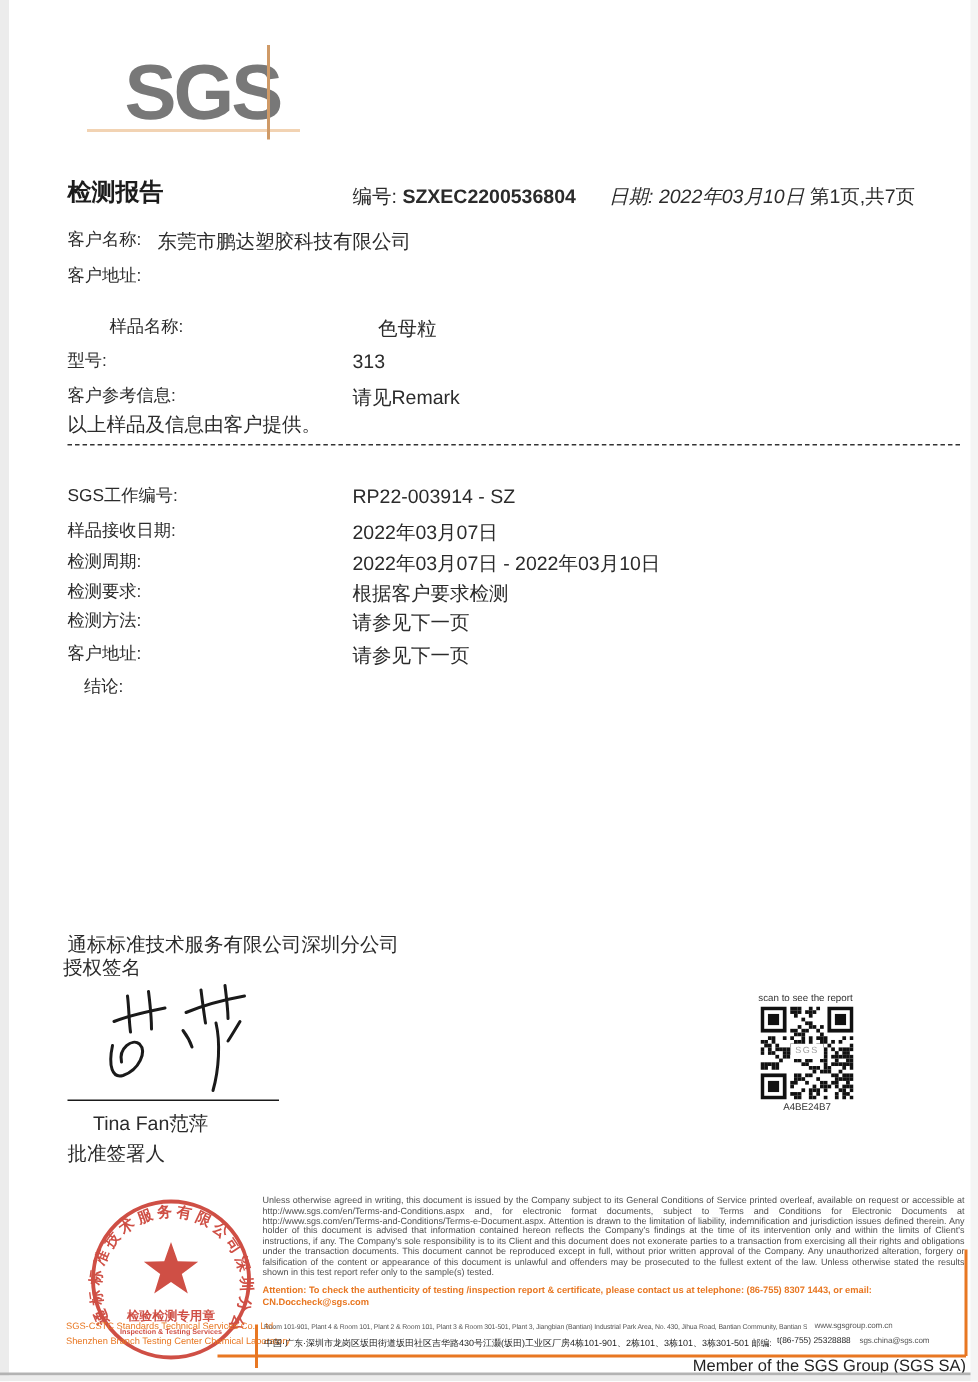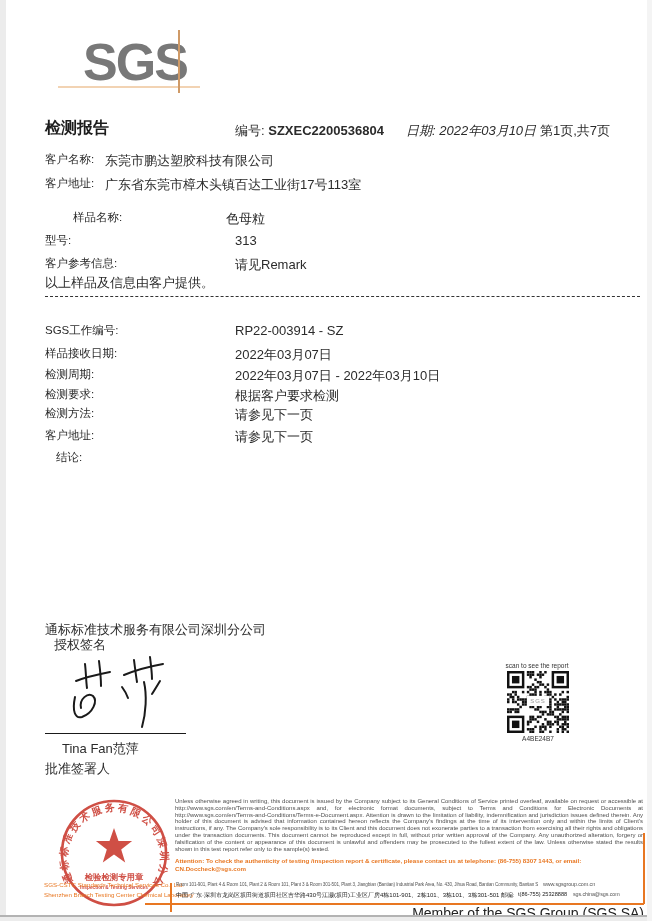--- a/index.html
+++ b/index.html
@@ -12,21 +12,21 @@
         font-family:"Liberation Sans",sans-serif;line-height:1;}
   .title{font-size:16px;font-weight:bold;color:#1c1c1c;}
   .dashed{border-top:1.6px dashed #333;}
   .conc{font-size:11px;line-height:18.5px;color:#2b2b2b;text-align:justify;}
   .tiny-cap{font-size:6.5px;color:#333;text-align:center;}
   .legal{font-size:6px;line-height:6.8px;color:#4f4f4f;text-align:justify;}
   .attn{font-size:6.2px;line-height:7.6px;font-weight:bold;color:#e87722;text-align:left;}
   .addr-en{font-size:4.6px;color:#555;white-space:nowrap;letter-spacing:-0.1px;overflow:hidden;}
   .addr-cn{font-size:6px;color:#222;white-space:nowrap;overflow:hidden;}
   .foot-co{font-size:6.2px;color:#e87722;white-space:nowrap;}
-  .member{font-size:14px;color:#222;text-align:right;white-space:nowrap;}
+  .member{font-size:11px;color:#222;text-align:right;white-space:nowrap;}
   .edge{background:#ececec;}
   .qr-center-label{position:absolute;left:20px;top:25px;width:22px;height:10px;background:#fff;
       font-size:6px;color:#9a9a9a;text-align:center;line-height:10px;letter-spacing:1px;}
 </style>
 </head>
 <body>
 
 <div id="canvas">
 
   <div class="abs logo" style="left:83px;top:36px;">SGS</div>
@@ -40,24 +40,23 @@
   </div>
   <div class="abs t" style="left:406px;top:122px;font-style:italic;">
     <span>日期:</span>
     <span>2022年03月10日</span>
   </div>
   <div class="abs t" style="left:540px;top:122px;">第1页,共7页</div>
 
   <div class="abs lbl" style="left:45px;top:152px;">客户名称:</div>
   <div class="abs t" style="left:105px;top:152px;">东莞市鹏达塑胶科技有限公司</div>
   <div class="abs lbl" style="left:45px;top:176px;">客户地址:</div>
-  <div class="abs t" style="left:105px;top:176px;">广东省东莞市樟木头镇百达工业街17号113室</div>
 
   <div class="abs lbl" style="left:45px;top:210px;margin-left:28px;">样品名称:</div>
-  <div class="abs t" style="left:226px;top:210px;">色母粒</div>
+  <div class="abs t" style="left:252px;top:210px;">色母粒</div>
   <div class="abs lbl" style="left:45px;top:233px;">型号:</div>
   <div class="abs t" style="left:235px;top:233px;">313</div>
   <div class="abs lbl" style="left:45px;top:256px;">客户参考信息:</div>
   <div class="abs t" style="left:235px;top:256px;">请见Remark</div>
   <div class="abs t" style="left:45px;top:274px;">以上样品及信息由客户提供。</div>
 
   <div class="abs dashed" style="left:45px;top:296px;width:595px;"></div>
 
   <div class="abs lbl" style="left:45px;top:323px;">SGS工作编号:</div>
   <div class="abs t" style="left:235px;top:323px;">RP22-003914 - SZ</div>
@@ -68,21 +67,21 @@
   <div class="abs lbl" style="left:45px;top:387px;">检测要求:</div>
   <div class="abs t" style="left:235px;top:387px;">根据客户要求检测</div>
   <div class="abs lbl" style="left:45px;top:406px;">检测方法:</div>
   <div class="abs t" style="left:235px;top:406px;">请参见下一页</div>
   <div class="abs lbl" style="left:45px;top:428px;">客户地址:</div>
   <div class="abs t" style="left:235px;top:428px;">请参见下一页</div>
 
   <div class="abs lbl" style="left:56px;top:450px;">结论:</div>
 
   <div class="abs t" style="left:45px;top:621px;">通标标准技术服务有限公司深圳分公司</div>
-  <div class="abs t" style="left:54px;top:636px;">授权签名</div>
+  <div class="abs t" style="left:42px;top:636px;">授权签名</div>
 
   <svg class="abs" style="left:62px;top:655px;" width="130" height="78" viewBox="0 0 130 78">
     <g fill="none" stroke="#1a1a1a" stroke-width="2" stroke-linecap="round">
       <path d="M14,26 C24,22 38,19 48,17"></path>
       <path d="M23,9 C24,17 24,26 25,33"></path>
       <path d="M37,6 C38,14 39,24 39,31"></path>
       <path d="M13,42 C10,56 13,64 20,62 C31,58 36,46 31,41 C26,37 17,44 19,53"></path>
       <path d="M62,20 C74,15 90,11 101,9"></path>
       <path d="M72,5 C73,13 74,21 75,27"></path>
       <path d="M88,2 C89,10 90,18 90,24"></path>

